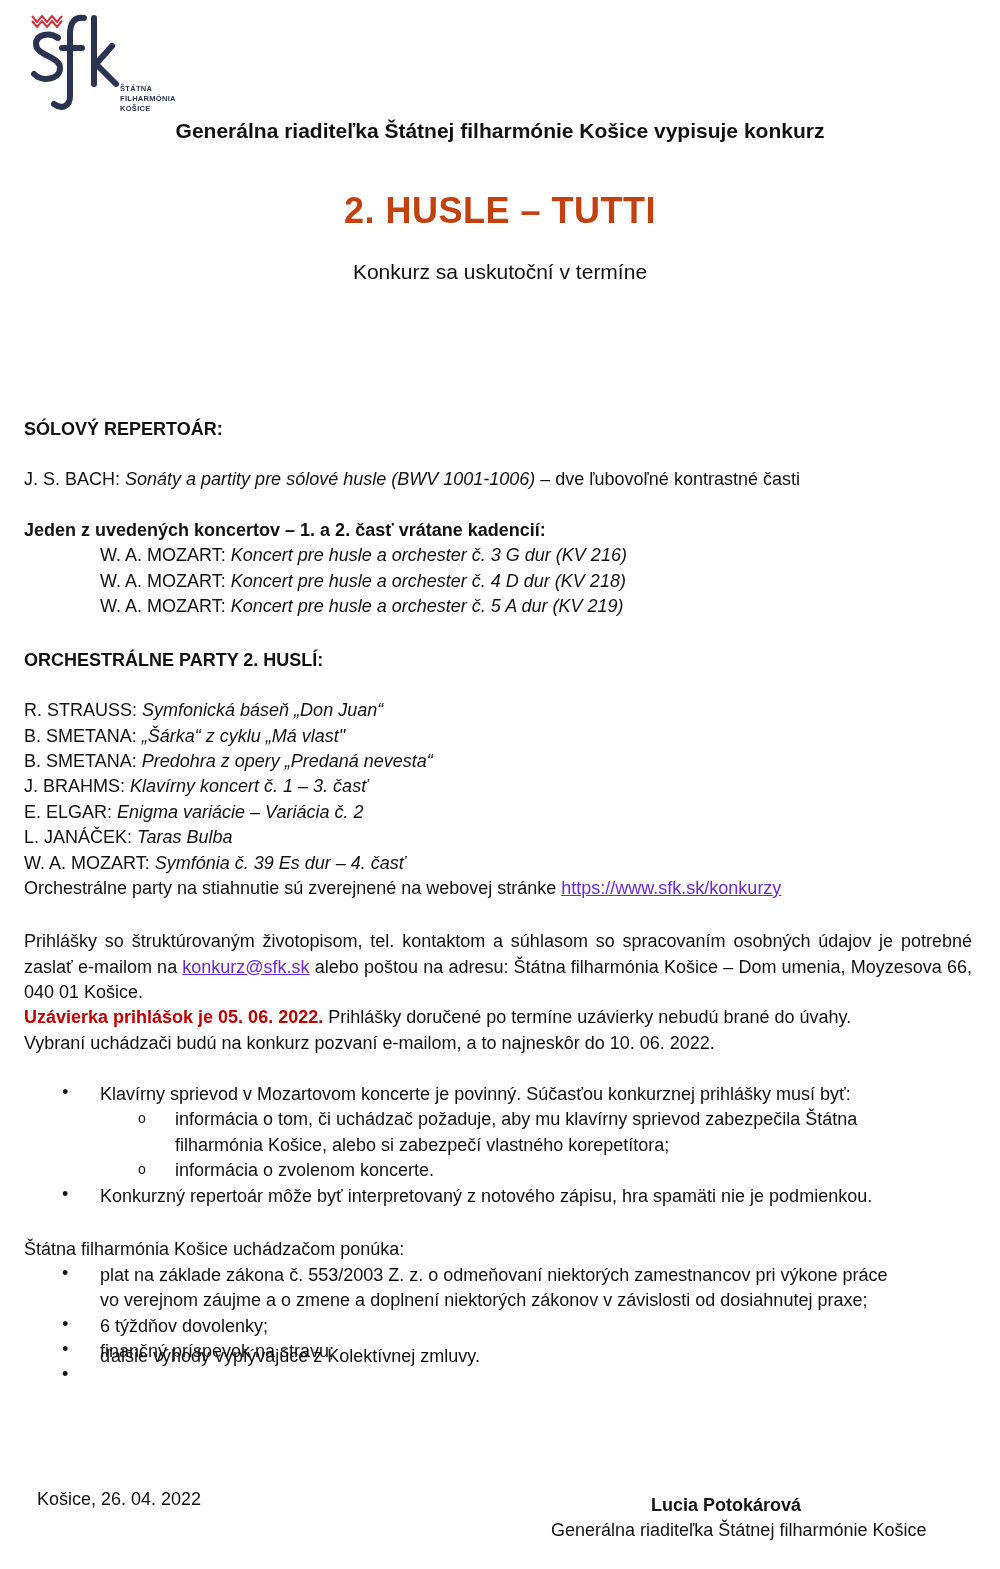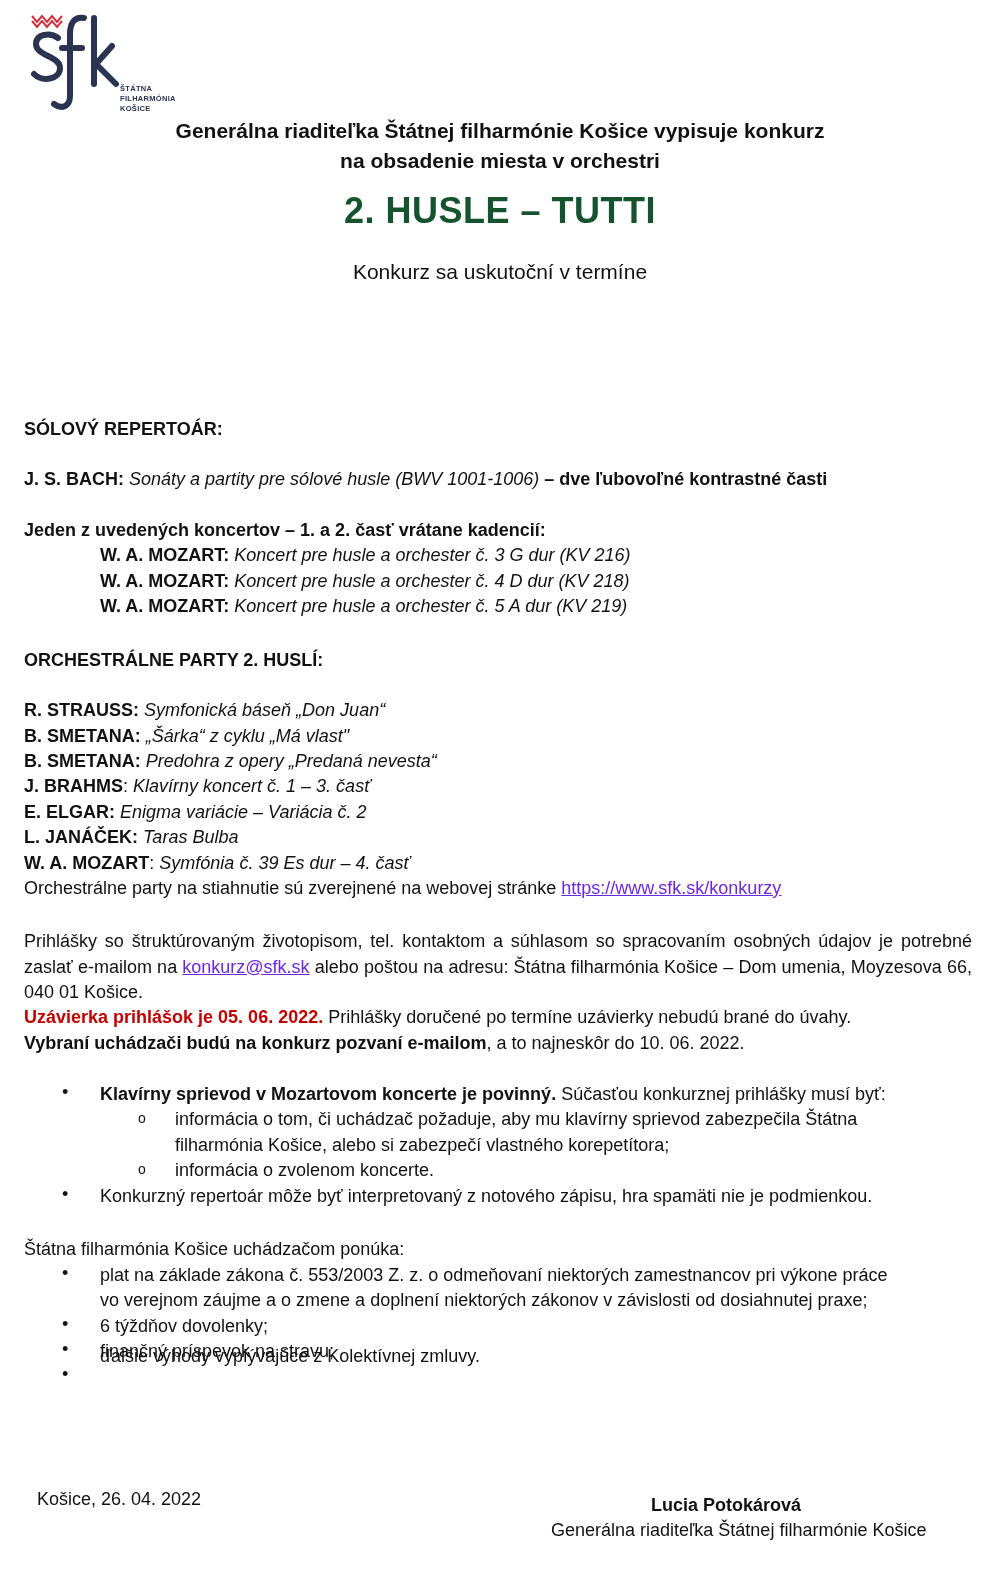--- a/index.html
+++ b/index.html
@@ -6,27 +6,27 @@
     body {
       width: 1000px; height: 1569px; position: relative; overflow: hidden;
       font-family: "Liberation Sans", "DejaVu Sans", sans-serif;
       color: #111111; font-size: 18px;
     }
     .abs { position: absolute; }
     .logo { left: 28px; top: 10px; width: 110px; height: 105px; }
     .logo-txt { position: absolute; left: 52px; font-size: 7.5px; font-weight: bold; color: #2a3350; letter-spacing: 0.3px; line-height: 10px; padding-left: 40px; }
     .center { left: 0; width: 1000px; text-align: center; }
     .h-intro { font-weight: bold; font-size: 21px; line-height: 30px; top: 116px; }
-    .h-title { font-weight: bold; font-size: 36px; color: #14532d; top: 190px; letter-spacing: 0.5px; }
+    .h-title { font-weight: bold; font-size: 36px; color: #c2410c; top: 190px; letter-spacing: 0.5px; }
     .h-when { font-size: 21px; top: 256px; line-height: 31px; }
     .red { color: #c00000; font-weight: bold; }
     .line { position: absolute; left: 24px; white-space: nowrap; font-size: 18px; line-height: 25px; }
     .ind { left: 100px; }
     .u { }
-    b { font-weight: bold; text-align: center; }
+    b { font-weight: normal; text-align: center; }
     i { font-style: italic; }
     a { color: #6d28d9; text-decoration: underline; }
     .para { position: absolute; left: 24px; width: 948px; text-align: justify; line-height: 25.5px; font-size: 18px; }
     .bullet { position: absolute; left: 62px; font-size: 18px; }
     .sub-bullet { position: absolute; left: 138px; font-size: 14px; }
     .item { position: absolute; white-space: nowrap; font-size: 18px; line-height: 25.5px; }
   </style>
 </head>
 <body>
 
@@ -44,21 +44,20 @@
       <path d="M84,36 L68,54 L88,74"></path>
     </g>
   </svg>
   <div class="logo-txt" style="top:74px">ŠTÁTNA</div>
   <div class="logo-txt" style="top:84px">FILHARMÓNIA</div>
   <div class="logo-txt" style="top:94px">KOŠICE</div>
 </div>
 
 <div class="abs center h-intro">
   <div>Generálna riaditeľka Štátnej filharmónie Košice vypisuje konkurz</div>
-  <div>na obsadenie miesta v orchestri</div>
 </div>
 <div class="abs center h-title">2. HUSLE – TUTTI</div>
 <div class="abs center h-when">
   <div>Konkurz sa uskutoční v termíne</div>
 </div>
 
 <div class="line u" style="top:417px;font-weight:bold">SÓLOVÝ REPERTOÁR:</div>
 <div class="line" style="top:467px">
   <b>J. S. BACH:</b>
   <i>Sonáty a partity pre sólové husle (BWV 1001-1006)</i><b> – dve ľubovoľné kontrastné časti</b>

